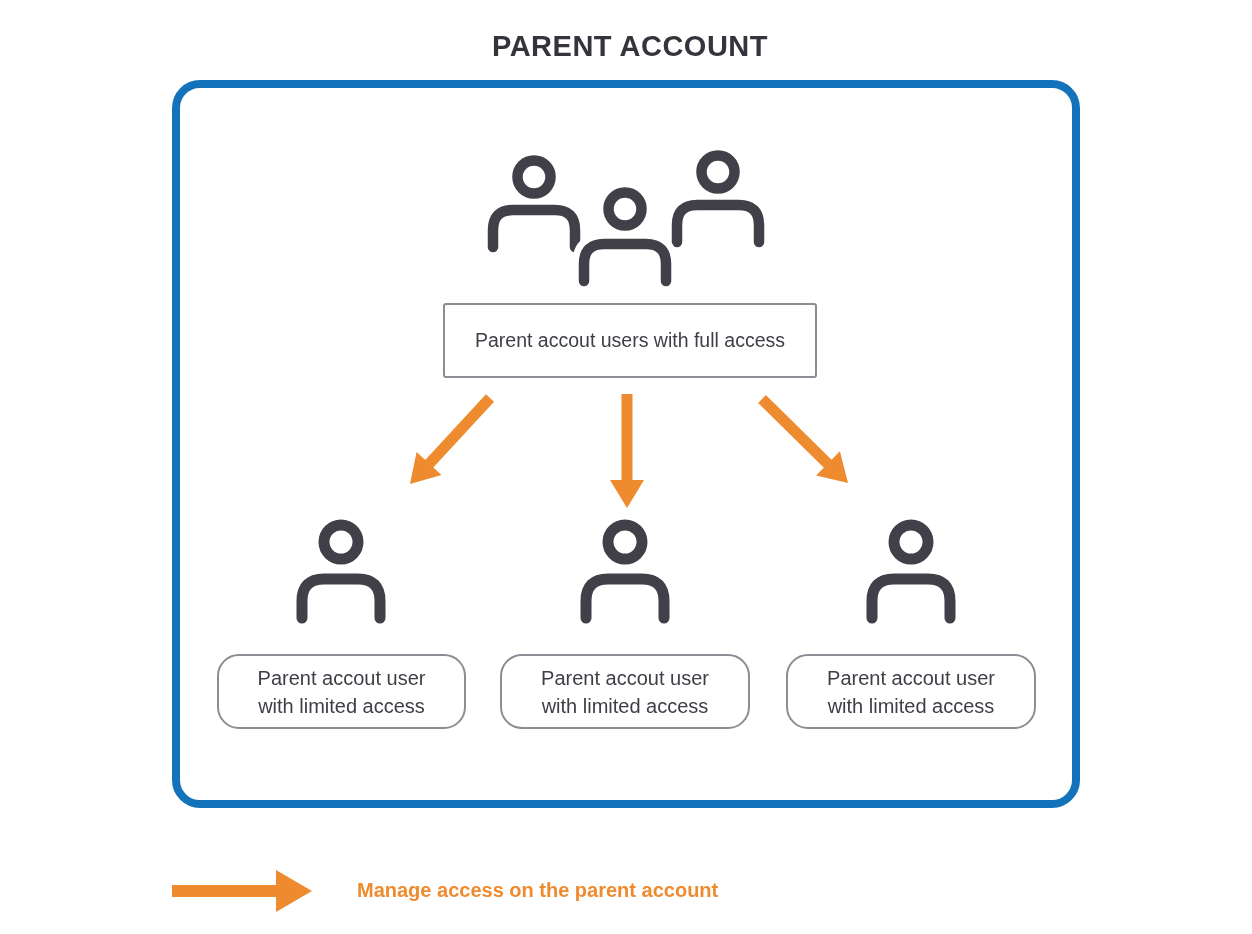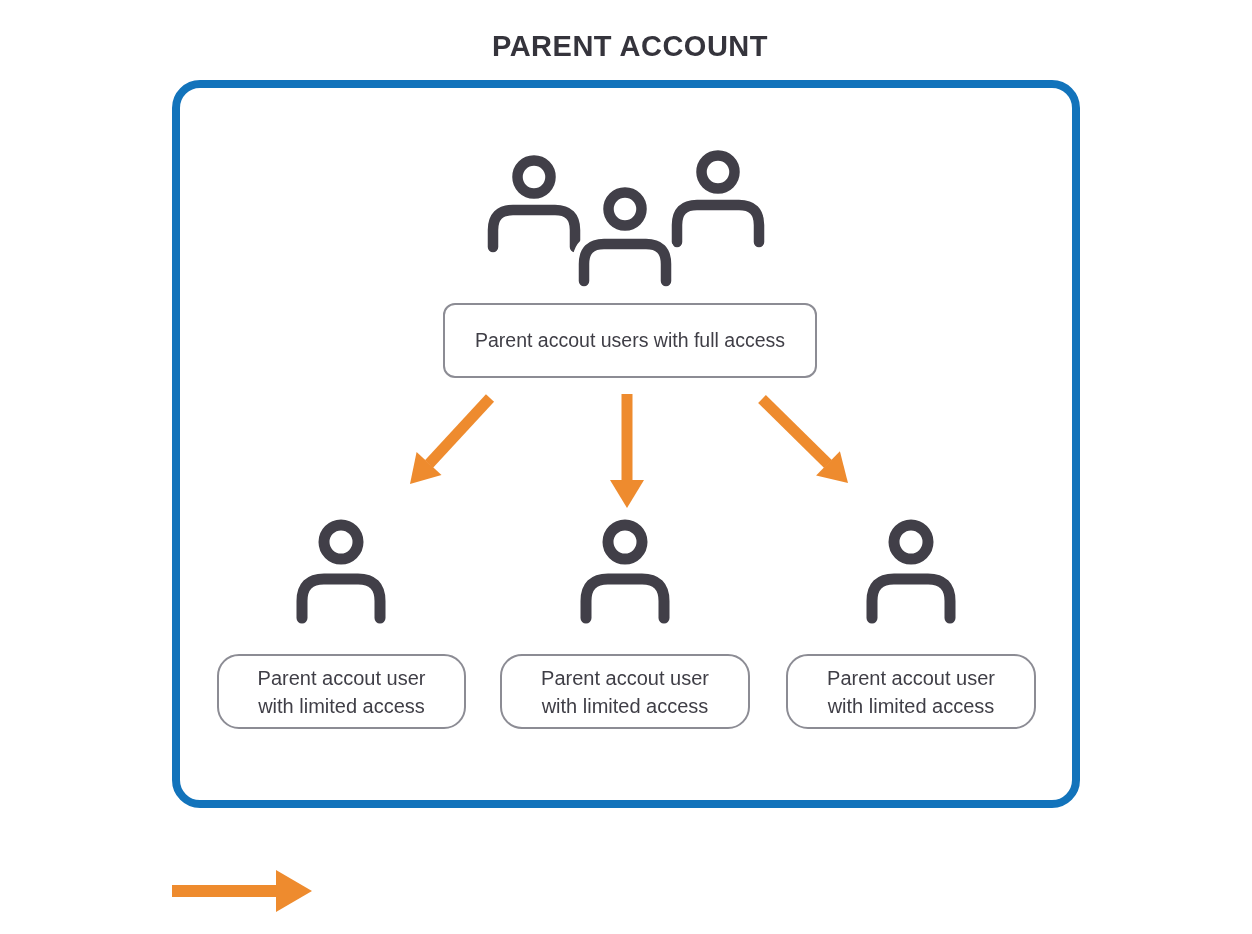--- a/index.html
+++ b/index.html
@@ -61,21 +61,21 @@
     display: flex;
     flex-direction: column;
     align-items: center;
     justify-content: center;
     text-align: center;
     color: var(--label_text, #3F3E46);
   }
   .pill-full {
     left: 443px; top: 303px;
     width: 374px; height: 75px;
-    border-radius: 12px;
+    border-radius: 3px;
     font-size: 19.5px;
   }
   .pill-limited {
     top: 654px;
     width: 250px; height: 75px;
     border-radius: 22px;
     font-size: 20px;
     line-height: 28px;
   }
   .pill-limited.pos-0 { left: 217px; width: 249px; }
@@ -155,14 +155,15 @@
   </div>
   <div class="pill pill-limited pos-1">
     <span>Parent accout user</span>
     <span>with limited access</span>
   </div>
   <div class="pill pill-limited pos-2">
     <span>Parent accout user</span>
     <span>with limited access</span>
   </div>
 
+  <div class="legend-label">Manage access on the parent account</div>
 
 </div>
 
 </body></html>

